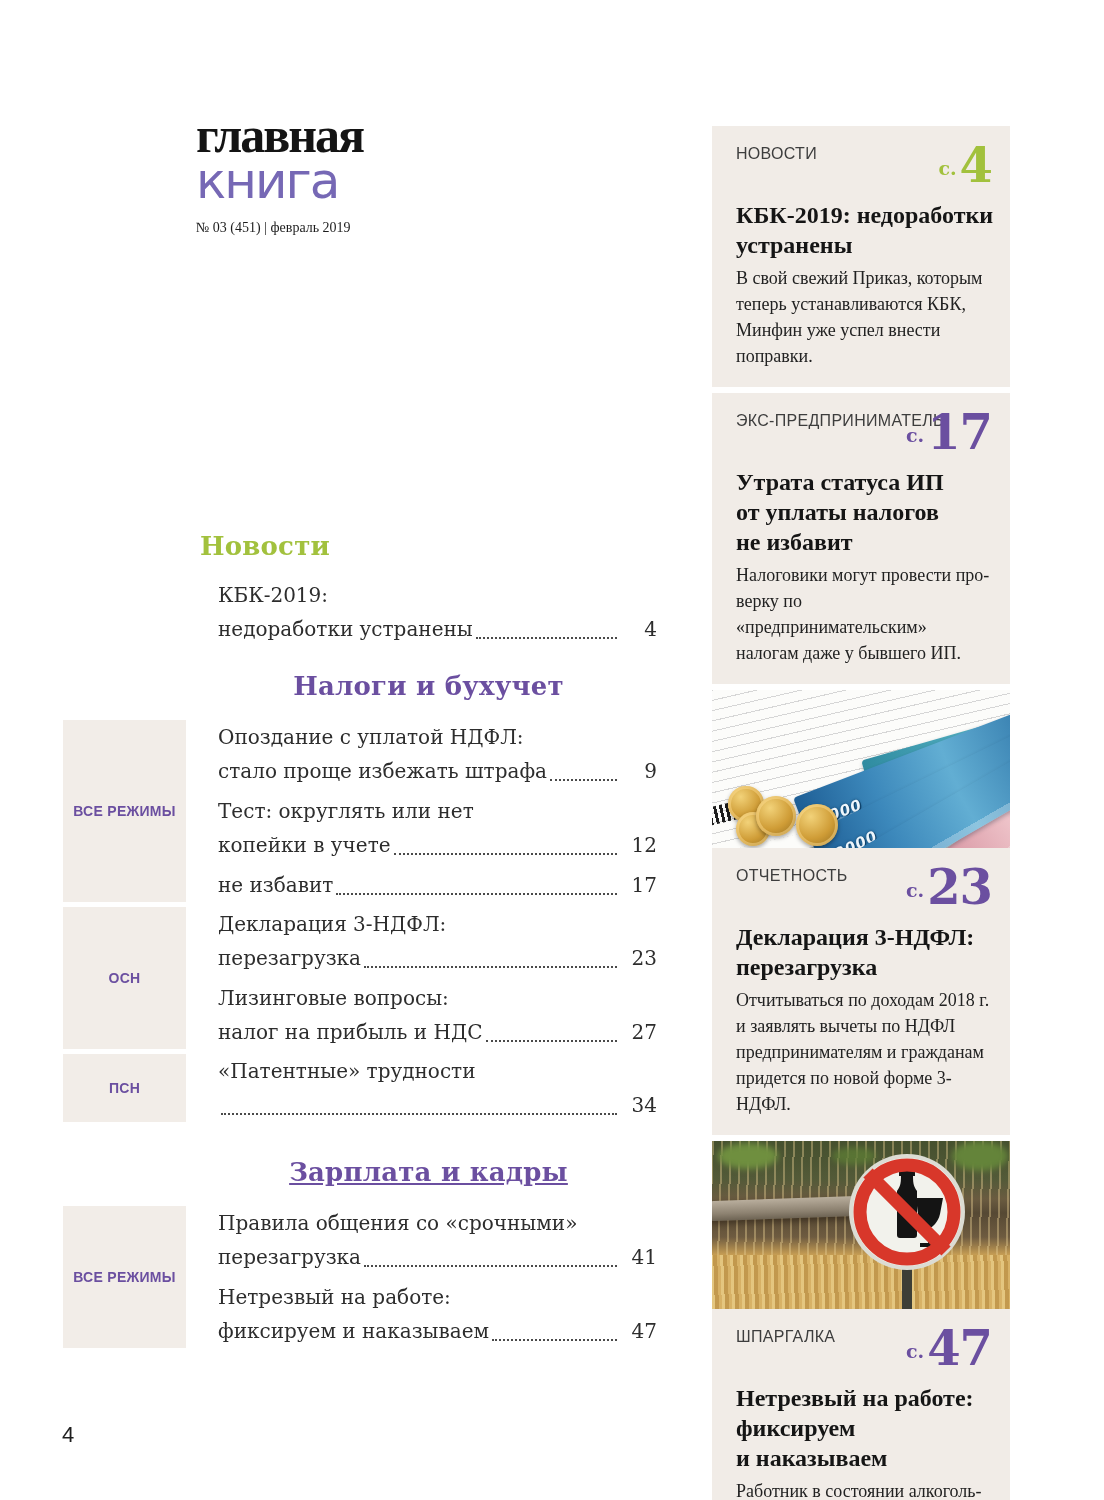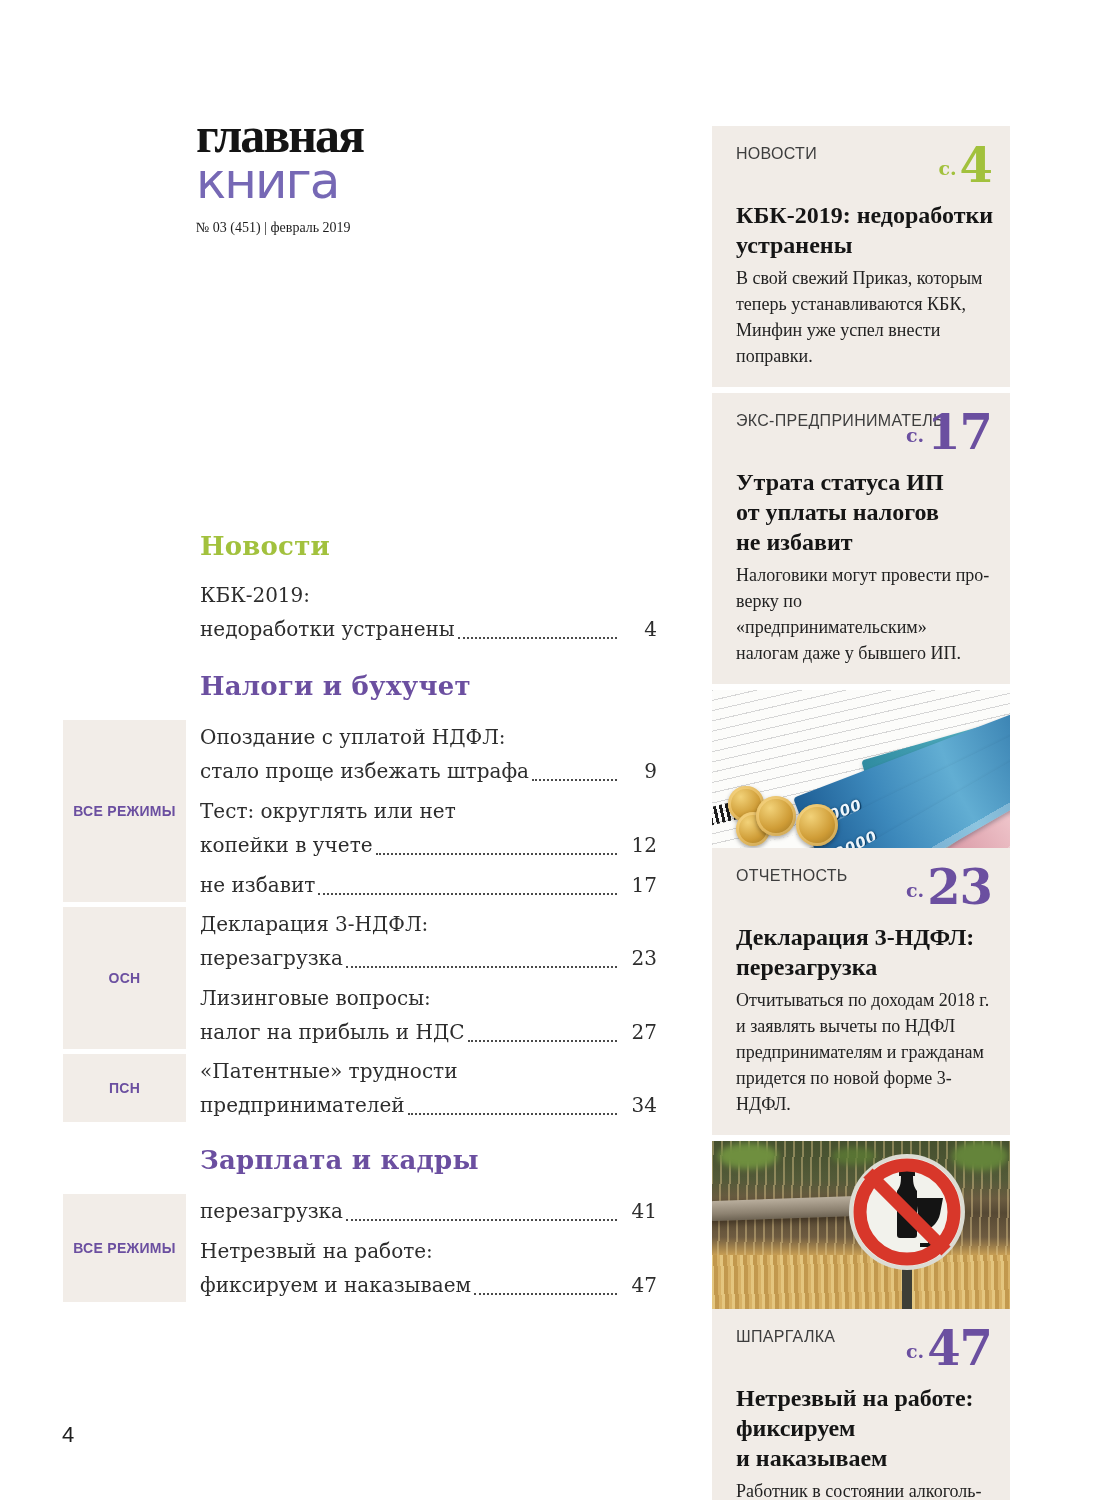--- a/index.html
+++ b/index.html
@@ -24,34 +24,34 @@
     font-size:14px; color:#1c1c1c;
   }
 
   
   .toc { position:absolute; left:63px; top:528px; width:594px; }
   .toc-heading {
     margin-left:137px; font-family:"DejaVu Serif", serif; font-weight:bold;
     font-size:26px; line-height:36px; letter-spacing:0.2px;
   }
   .toc-heading.green { color:#a2c13d; margin-bottom:14px; }
-  .toc-heading.purple { color:#6b4fa0; margin-bottom:16px; }
-  .toc-heading.mt { margin-top:20px; }
+  .toc-heading.purple { color:#6b4fa0; margin-bottom:16px;text-align:center; }
+  .toc-heading.mt { margin-top:32px;text-decoration:underline; }
   .toc-group { display:flex; align-items:stretch; margin-bottom:5px; }
   .toc-group.section-end { margin-bottom:22px; }
   .badge-cell {
     width:123px; margin-right:14px; background:#f2ede8;
     display:flex; align-items:center; justify-content:center; flex:none;
   }
   .badge-cell.empty { background:transparent; }
   .badge-label {
     font-family:"Liberation Sans", sans-serif; font-weight:bold;
     font-size:14px; letter-spacing:0.3px; color:#6b4fa0; text-align:center;
   }
-  .entries { flex:1; display:flex; flex-direction:column; gap:6px; }
+  .entries { flex:1; display:flex; flex-direction:column; gap:6px;margin-left:18px; }
   .entry { font-family:"DejaVu Serif", serif; font-size:20px; color:#2d2d2d; }
   .entry .l1 { line-height:34px; }
   .entry .l2 { display:flex; align-items:flex-end; line-height:34px; }
   .dots { flex:1; border-bottom:2.4px dotted #4a4a4a; margin:0 4px 7px 3px; }
   .pg { width:36px; text-align:right; flex:none; }
 
   
   .sidebar { position:absolute; left:712px; top:126px; width:298px; }
   .card { background:#f1ece7; margin-bottom:6px; position:relative; }
   .card-text { position:relative; padding:18px 16px 18px 24px; }
@@ -221,36 +221,36 @@
     </div>
 
     <div class="toc-group">
       <div class="badge-cell">
         <span class="badge-label">ПСН</span>
       </div>
       <div class="entries">
         <div class="entry">
           <div class="l1">«Патентные» трудности</div>
           <div class="l2">
-            <span>предпринимателей</span>
             <span class="dots"></span>
             <span class="pg">34</span>
           </div>
         </div>
       </div>
     </div>
 
     <div class="toc-heading purple mt">Зарплата и кадры</div>
 
     <div class="toc-group">
       <div class="badge-cell">
         <span class="badge-label">ВСЕ РЕЖИМЫ</span>
       </div>
       <div class="entries">
         <div class="entry">
+          <div class="l1">Правила общения со «срочными»</div>
           <div class="l2">
             <span>перезагрузка</span>
             <span class="dots"></span>
             <span class="pg">41</span>
           </div>
         </div>
         <div class="entry">
           <div class="l1">Нетрезвый на работе:</div>
           <div class="l2">
             <span>фиксируем и наказываем</span>

